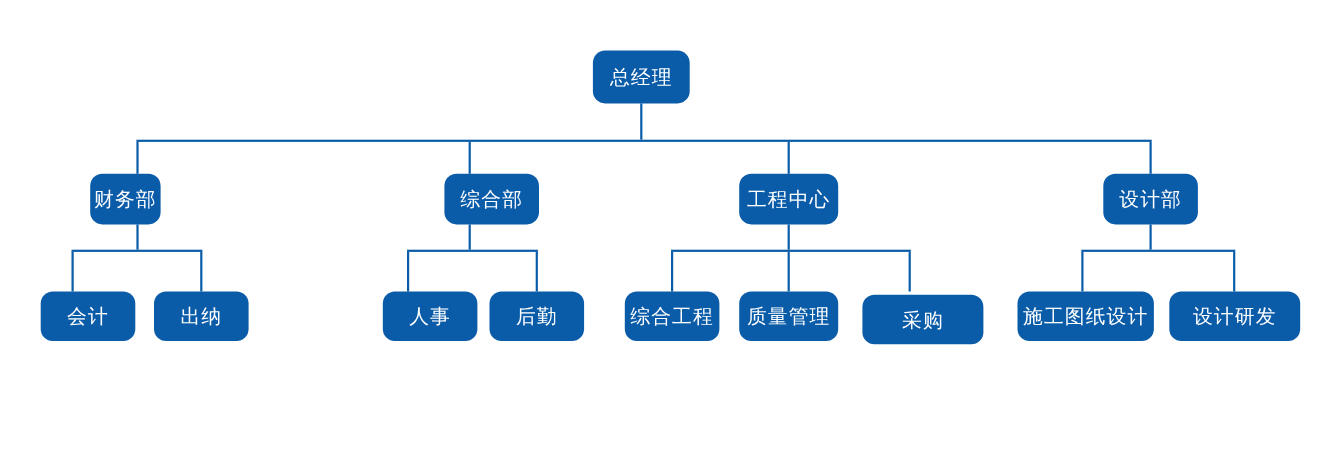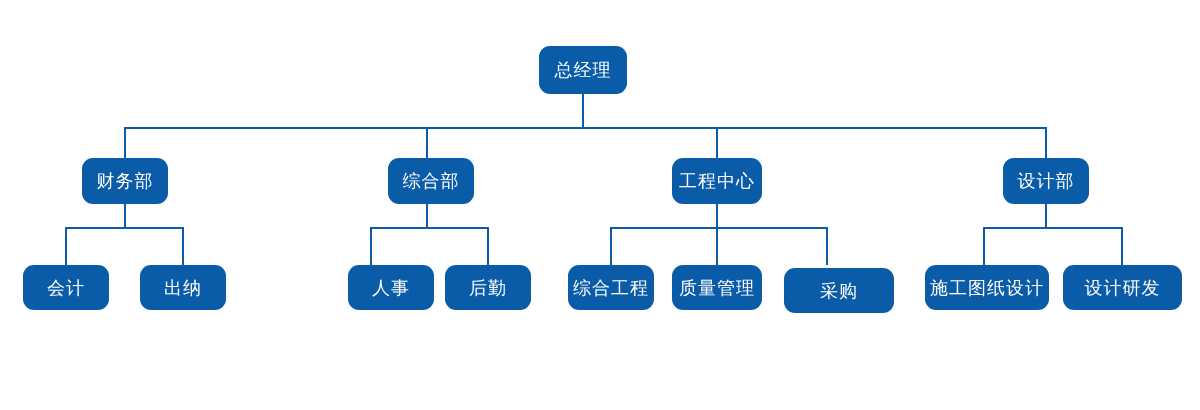--- a/index.html
+++ b/index.html
@@ -37,22 +37,22 @@
 
   <div class="node" style="left:539px; top:46px; width:88px; height:48px;">总经理</div>
 
   <div class="line" style="left:582px; top:94px; width:2px; height:33px;"></div>
   <div class="line" style="left:124px; top:127px; width:923px; height:2px;"></div>
   <div class="line" style="left:124px; top:129px; width:2px; height:29px;"></div>
   <div class="line" style="left:426px; top:129px; width:2px; height:29px;"></div>
   <div class="line" style="left:716px; top:129px; width:2px; height:29px;"></div>
   <div class="line" style="left:1045px; top:129px; width:2px; height:29px;"></div>
 
-  <div class="node" style="left:82px; top:158px; width:86px; height:46px;">财务部</div>
-  <div class="node" style="left:388px; top:158px; width:86px; height:46px;">综合部</div>
+  <div class="node" style="left:82px; top:158px; width:64px; height:46px;">财务部</div>
+  <div class="node" style="left:404px; top:158px; width:86px; height:46px;">综合部</div>
   <div class="node" style="left:672px; top:158px; width:90px; height:46px;">工程中心</div>
   <div class="node" style="left:1003px; top:158px; width:86px; height:46px;">设计部</div>
 
   <div class="line" style="left:124px; top:204px; width:2px; height:23px;"></div>
   <div class="line" style="left:65px; top:227px; width:119px; height:2px;"></div>
   <div class="line" style="left:65px; top:229px; width:2px; height:36px;"></div>
   <div class="line" style="left:182px; top:229px; width:2px; height:36px;"></div>
 
   <div class="line" style="left:426px; top:204px; width:2px; height:23px;"></div>
   <div class="line" style="left:370px; top:227px; width:119px; height:2px;"></div>
@@ -63,21 +63,21 @@
   <div class="line" style="left:610px; top:227px; width:218px; height:2px;"></div>
   <div class="line" style="left:610px; top:229px; width:2px; height:36px;"></div>
   <div class="line" style="left:716px; top:229px; width:2px; height:36px;"></div>
   <div class="line" style="left:826px; top:229px; width:2px; height:36px;"></div>
 
   <div class="line" style="left:1045px; top:204px; width:2px; height:23px;"></div>
   <div class="line" style="left:983px; top:227px; width:140px; height:2px;"></div>
   <div class="line" style="left:983px; top:229px; width:2px; height:36px;"></div>
   <div class="line" style="left:1121px; top:229px; width:2px; height:36px;"></div>
 
-  <div class="node" style="left:23px; top:265px; width:86px; height:45px;">会计</div>
+  <div class="node" style="left:37px; top:265px; width:86px; height:45px;">会计</div>
   <div class="node" style="left:140px; top:265px; width:86px; height:45px;">出纳</div>
 
   <div class="node" style="left:328px; top:265px; width:86px; height:45px;margin-left:20px;">人事</div>
   <div class="node" style="left:445px; top:265px; width:86px; height:45px;">后勤</div>
 
   <div class="node" style="left:568px; top:265px; width:86px; height:45px;">综合工程</div>
   <div class="node" style="left:672px; top:265px; width:90px; height:45px;">质量管理</div>
   <div class="node" style="left:784px; top:268px; width:110px; height:45px;">采购</div>
 
   <div class="node" style="left:925px; top:265px; width:124px; height:45px;">施工图纸设计</div>

